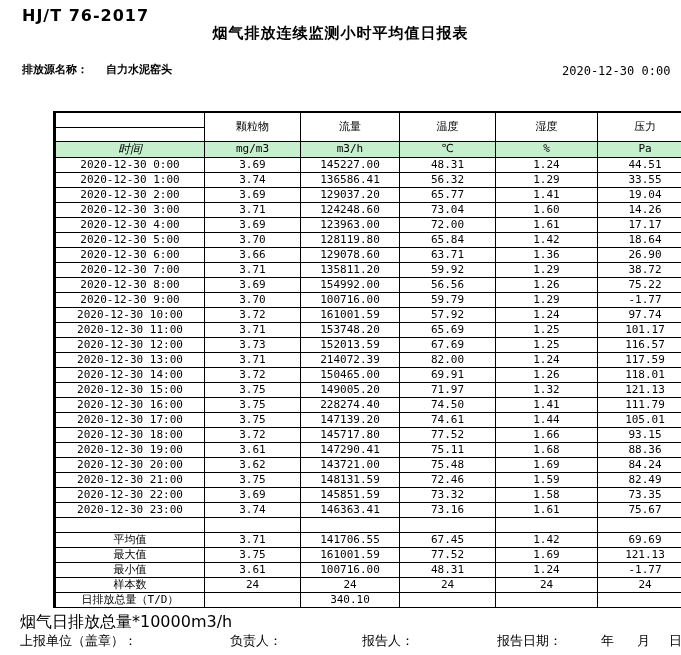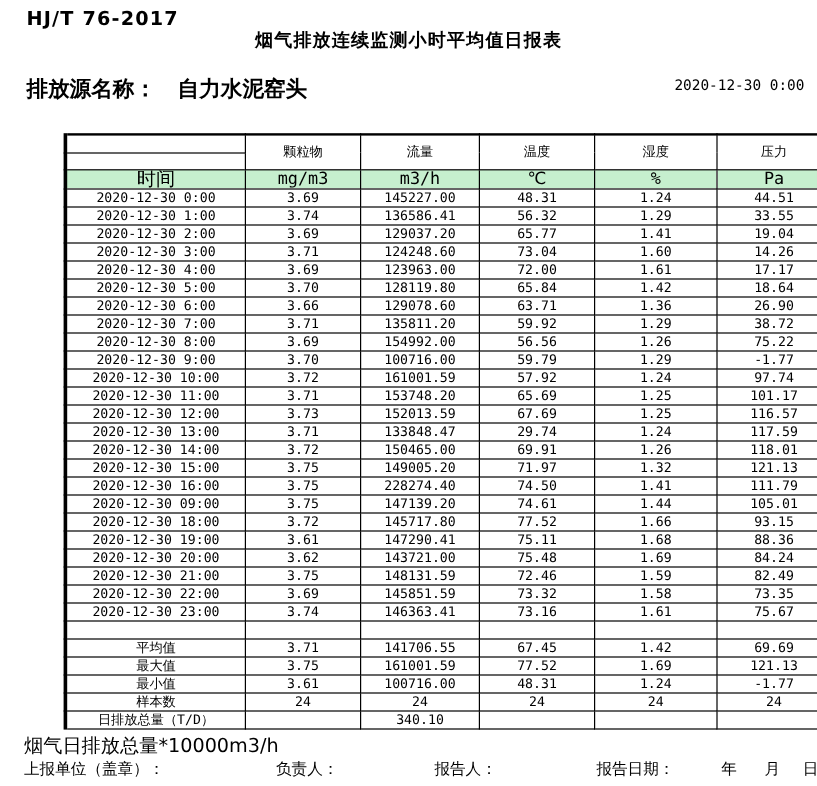--- a/index.html
+++ b/index.html
@@ -12,21 +12,21 @@
   .std-code {
     position:absolute; left:22px; top:6px;
     font-weight:bold; font-size:16px; letter-spacing:1px;
   }
   .title {
     position:absolute; left:0; top:24px; width:100%;
     text-align:center; font-weight:bold; font-size:15px; letter-spacing:1px;
   }
   .source-row {
     position:absolute; left:22px; top:62px;
-    font-weight:bold; font-size:18px;
+    font-weight:bold; font-size:11px;
   }
   .source-row .src-name { margin-left:18px; }
   .datetime {
     position:absolute; left:562px; top:64px; font-size:12px;
     font-family:"DejaVu Sans Mono", monospace;
   }
   table.report {
     position:absolute; left:22px; top:111px;
     border-collapse:collapse; table-layout:fixed; width:638px;
     border-top:2px solid var(--border);
@@ -39,24 +39,24 @@
     padding:0; height:15px; line-height:14px;
     font-size:11px; white-space:nowrap; overflow:hidden;
     font-family:"DejaVu Sans Mono", "DejaVu Sans", monospace;
   }
   tr.h1 td { height:15px; border-bottom:1px solid var(--border); }
   tr.h2 td { height:14px; }
   td.col-head {
     font-size:12px; font-family:"DejaVu Sans", sans-serif;
   }
   tr.unit-row td {
-    background:var(--unit-bg); height:16px; font-size:14px;
+    background:var(--unit-bg); height:16px; font-size:11px;
   }
   tr.unit-row td.time-head {
-    font-size:16px; font-family:"DejaVu Sans", sans-serif;
+    font-size:12px; font-family:"DejaVu Sans", sans-serif;font-style:italic;
   }
   tr.blank-row td { height:15px; }
   td.sum-label { font-size:12px; font-family:"DejaVu Sans", sans-serif; }
   .note {
     position:absolute; left:20px; top:612px; font-size:16px;
   }
   .sign-row { position:absolute; left:0; top:632px; width:681px; font-size:13px; }
   .sign-row span { position:absolute; top:0; white-space:nowrap; }
   .lbl-unit   { left:20px;  }
   .lbl-resp   { left:230px; }
@@ -207,22 +207,22 @@
     <td>2020-12-30 12:00</td>
     <td>3.73</td>
     <td>152013.59</td>
     <td>67.69</td>
     <td>1.25</td>
     <td>116.57</td>
   </tr>
       <tr>
     <td>2020-12-30 13:00</td>
     <td>3.71</td>
-    <td>133848.47</td>
-    <td>29.74</td>
+    <td>214072.39</td>
+    <td>82.00</td>
     <td>1.24</td>
     <td>117.59</td>
   </tr>
       <tr>
     <td>2020-12-30 14:00</td>
     <td>3.72</td>
     <td>150465.00</td>
     <td>69.91</td>
     <td>1.26</td>
     <td>118.01</td>
@@ -237,21 +237,21 @@
   </tr>
       <tr>
     <td>2020-12-30 16:00</td>
     <td>3.75</td>
     <td>228274.40</td>
     <td>74.50</td>
     <td>1.41</td>
     <td>111.79</td>
   </tr>
       <tr>
-    <td>2020-12-30 09:00</td>
+    <td>2020-12-30 17:00</td>
     <td>3.75</td>
     <td>147139.20</td>
     <td>74.61</td>
     <td>1.44</td>
     <td>105.01</td>
   </tr>
       <tr>
     <td>2020-12-30 18:00</td>
     <td>3.72</td>
     <td>145717.80</td>

